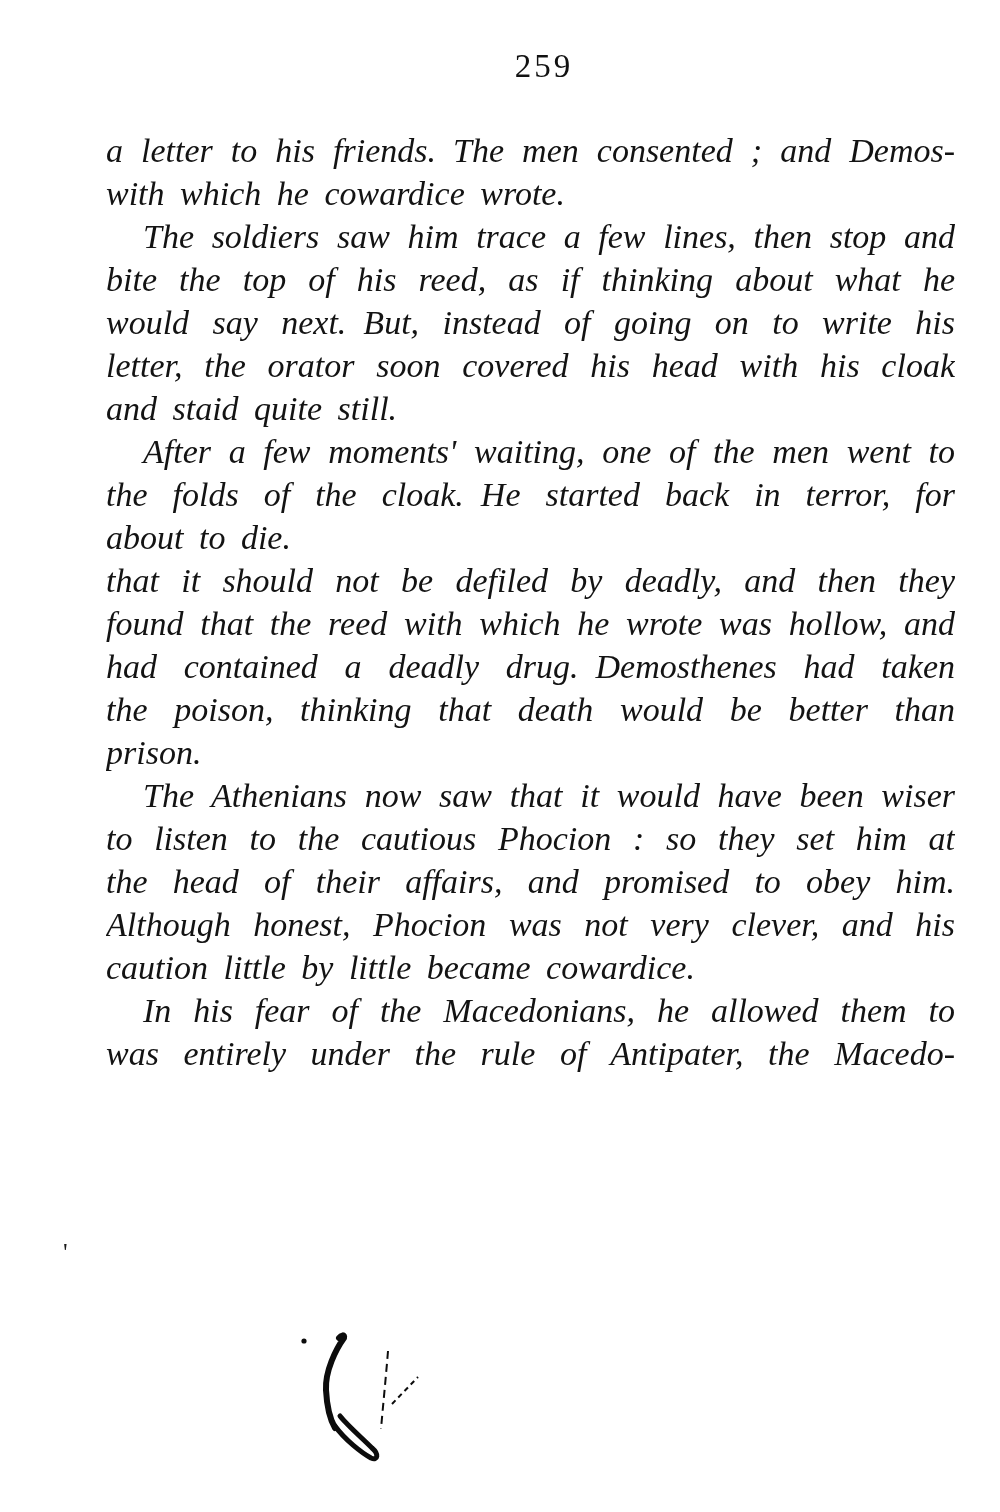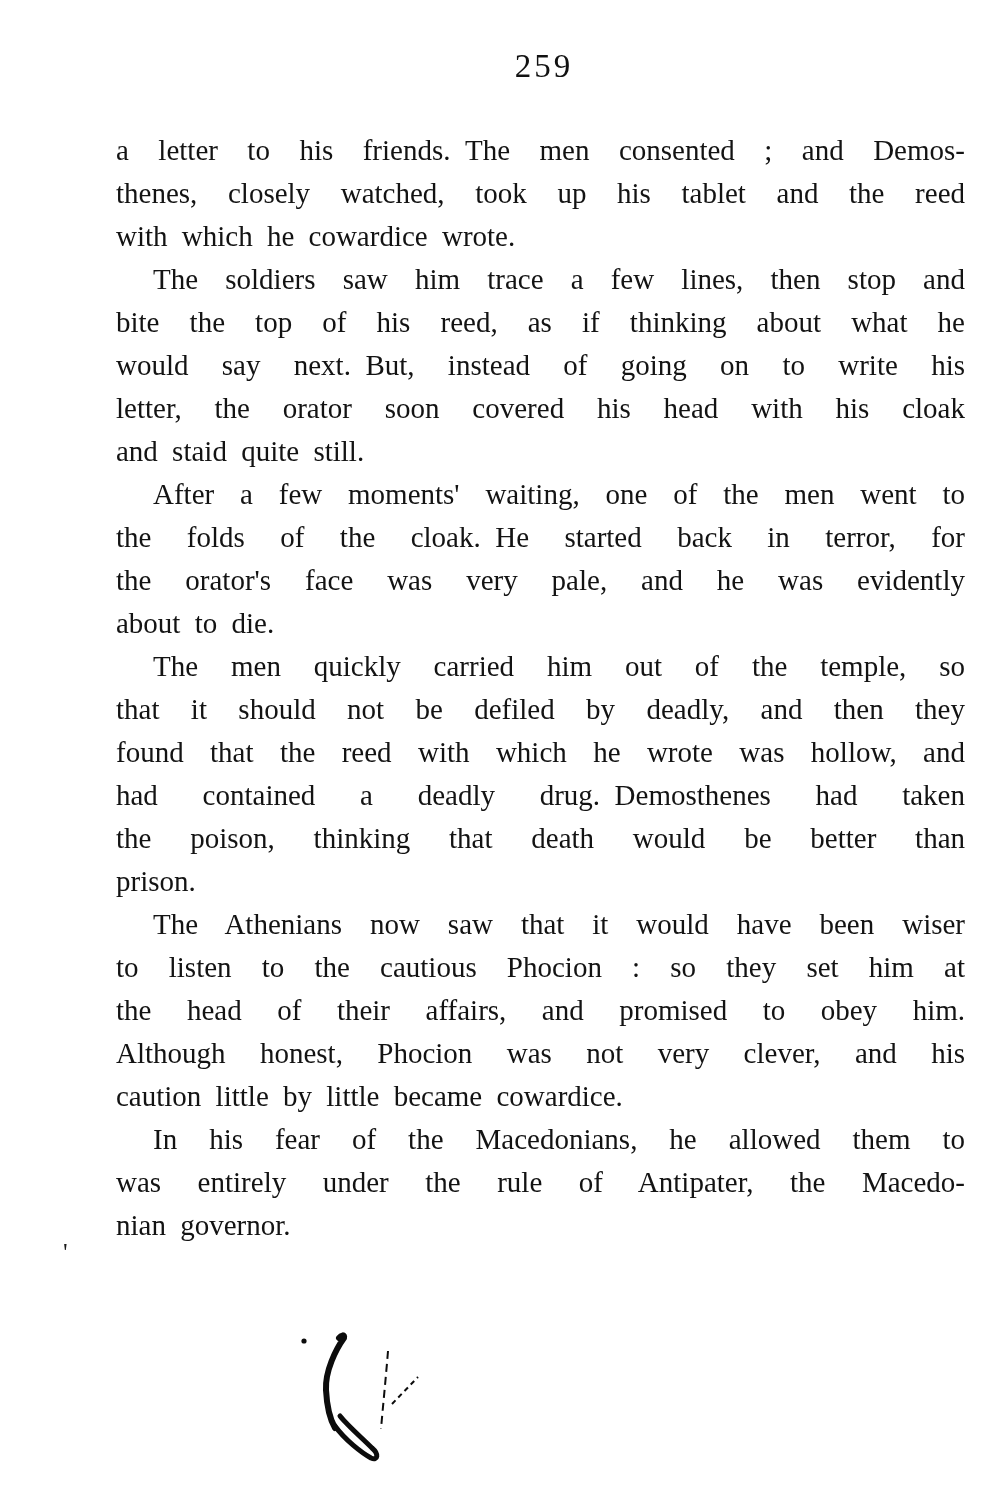--- a/index.html
+++ b/index.html
@@ -15,24 +15,25 @@
     position: absolute;
     top: 48px; left: 16px; width: 1000px;
     text-align: center;
     text-indent: 56px;          
     font-size: 33px;
     letter-spacing: 3px;
     color: #111;
   }
   .text-block {
     position: absolute;
-    left: 116px; top: 129px; width: 849px;
-    font-size: 29px;
+    left: 106px; top: 129px; width: 849px;
+    font-size: 34px;
     line-height: 43px;
     word-spacing: 2px;
+    font-style: italic;
   }
   .para { margin: 0; }
   .line {
     text-align: justify;
     text-align-last: justify;
     height: 43px;
     overflow: hidden;
   }
   .line.ind { text-indent: 37px; }
   .line.end {
@@ -54,60 +55,56 @@
 </style>
 </head>
 <body>
 
 <div class="page-number">259</div>
 
 <div class="text-block">
 
   <div class="para">
     <div class="line">a letter to his friends. The men consented ; and Demos-</div>
-    <div class="line">thenes, closely watched, took up his tablet and the reed</div>
     <div class="line end">with which he cowardice wrote.</div>
   </div>
 
   <div class="para">
     <div class="line ind">The soldiers saw him trace a few lines, then stop and</div>
     <div class="line">bite the top of his reed, as if thinking about what he</div>
     <div class="line">would say next. But, instead of going on to write his</div>
     <div class="line">letter, the orator soon covered his head with his cloak</div>
     <div class="line end">and staid quite still.</div>
   </div>
 
   <div class="para">
     <div class="line ind">After a few moments' waiting, one of the men went to</div>
     <div class="line">the folds of the cloak. He started back in terror, for</div>
-    <div class="line">the orator's face was very pale, and he was evidently</div>
     <div class="line end">about to die.</div>
   </div>
 
   <div class="para">
-    <div class="line ind">The men quickly carried him out of the temple, so</div>
     <div class="line">that it should not be defiled by deadly, and then they</div>
     <div class="line">found that the reed with which he wrote was hollow, and</div>
     <div class="line">had contained a deadly drug. Demosthenes had taken</div>
     <div class="line">the poison, thinking that death would be better than</div>
     <div class="line end">prison.</div>
   </div>
 
   <div class="para">
     <div class="line ind">The Athenians now saw that it would have been wiser</div>
     <div class="line">to listen to the cautious Phocion : so they set him at</div>
     <div class="line">the head of their affairs, and promised to obey him.</div>
     <div class="line">Although honest, Phocion was not very clever, and his</div>
     <div class="line end">caution little by little became cowardice.</div>
   </div>
 
   <div class="para">
     <div class="line ind">In his fear of the Macedonians, he allowed them to</div>
     <div class="line">was entirely under the rule of Antipater, the Macedo-</div>
-    <div class="line end">nian governor.</div>
   </div>
 
 </div>
 
 <span class="margin-mark">'</span>
 
 <svg class="scribble" viewBox="0 0 140 150" xmlns="http://www.w3.org/2000/svg" aria-hidden="true">
 
   <circle cx="9" cy="13" r="2.6" fill="#0c0c0c" stroke="none"></circle>
 

